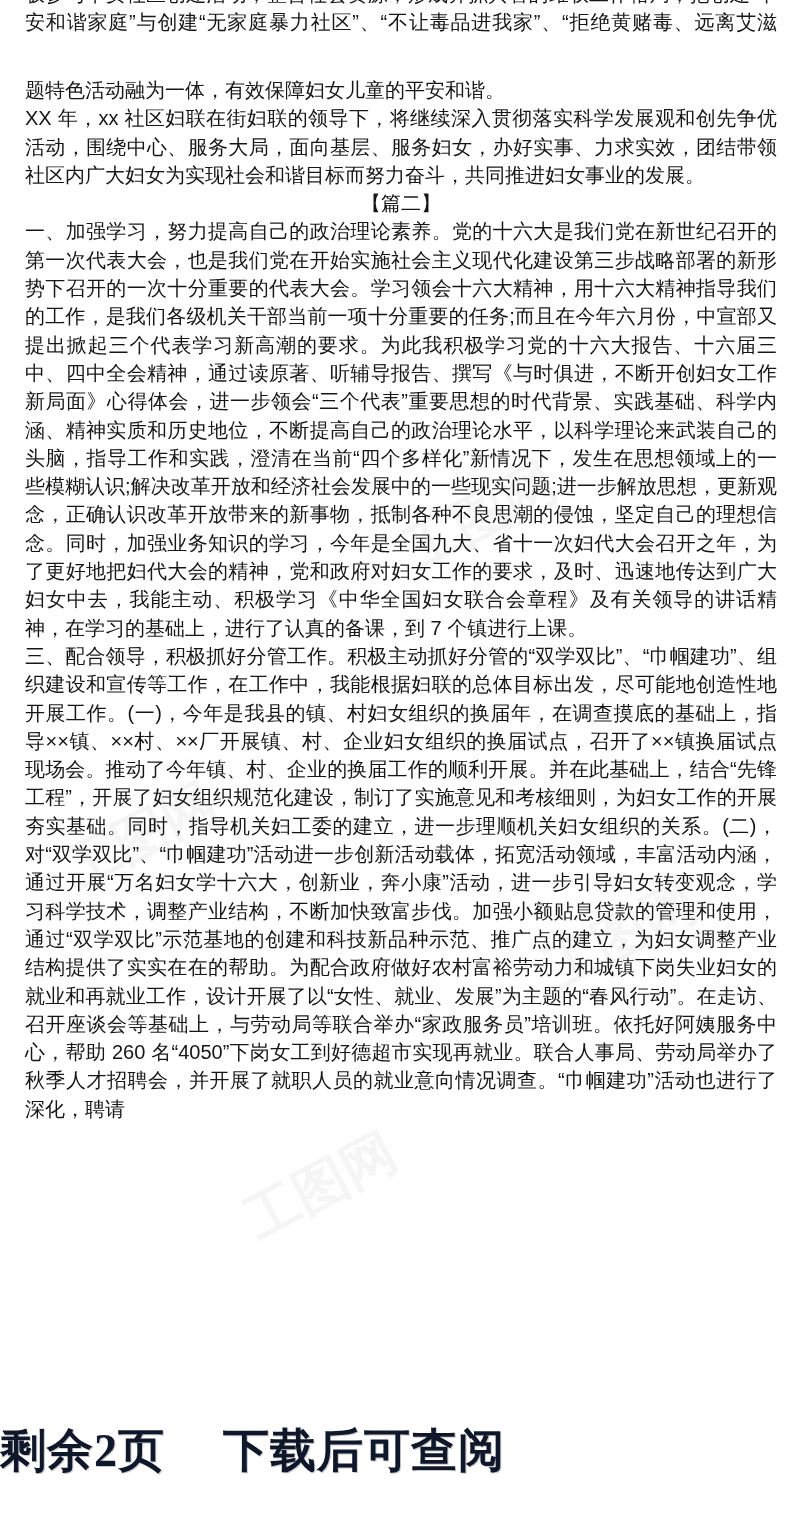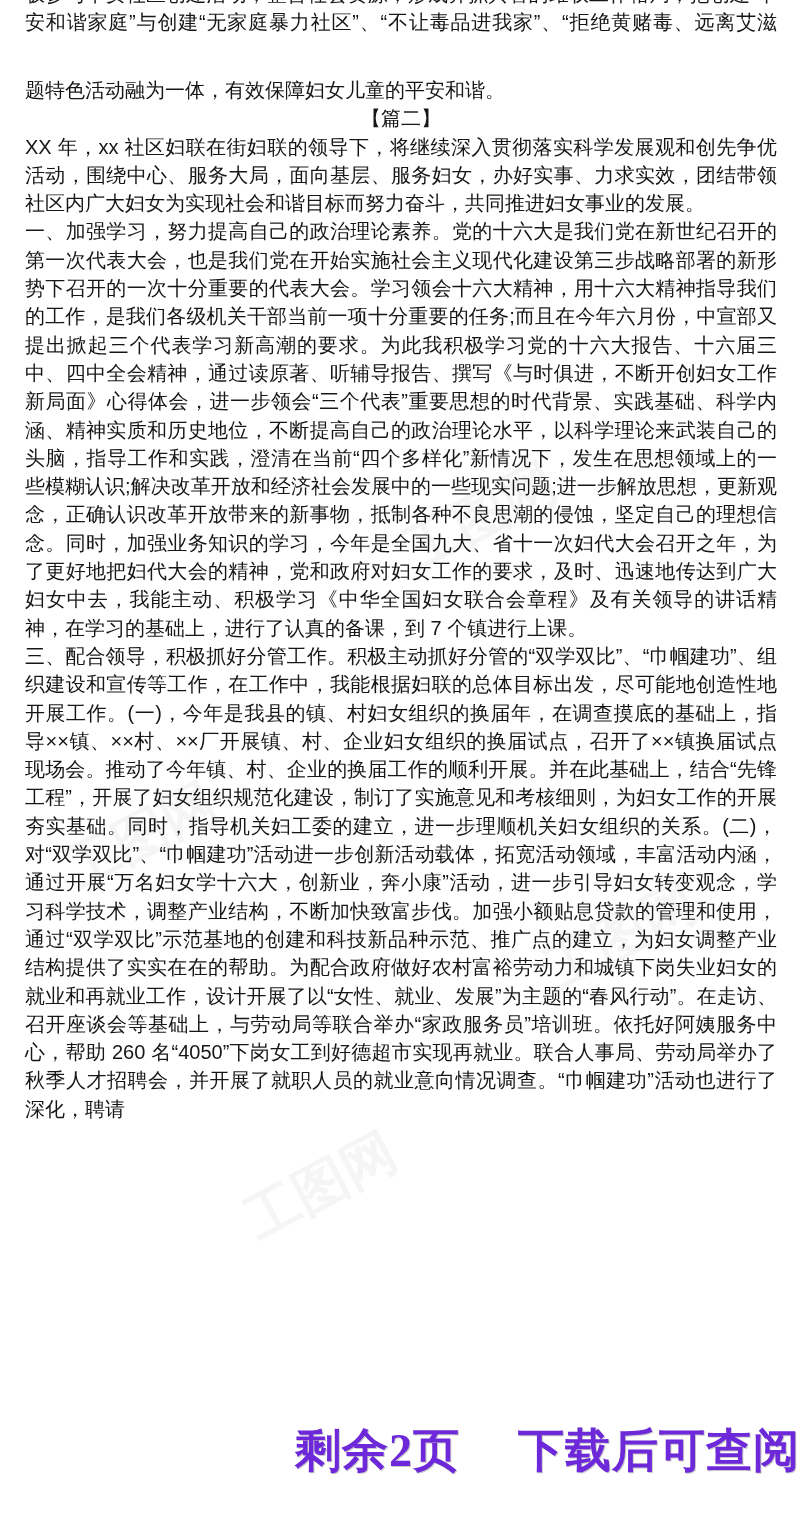--- a/index.html
+++ b/index.html
@@ -20,23 +20,23 @@
     height:28.3px;overflow:hidden;
   }
   .doc-para{text-align:justify;}
   .doc-heading{
     text-align:center;
     -moz-text-align-last:center;
     text-align-last:center;
   }
   .footer-note{
     position:absolute;top:1420px;left:0;width:800px;
-    text-align:right;
+    text-align:left;
     font-family:"Liberation Serif","DejaVu Serif",serif;
-    font-weight:bold;font-size:46px;color:#6d28d9;
+    font-weight:bold;font-size:46px;color:#0f172a;
     text-shadow:1px 1px 0 #c9c9c9;
     letter-spacing:1px;
     white-space:nowrap;
   }
   .footer-note .gap{display:inline-block;width:58px;}
   .wm{
     position:absolute;
     color:rgba(120,120,120,0.07);
     font-size:54px;font-weight:bold;
     transform:rotate(-28deg);
@@ -52,21 +52,21 @@
 <div class="wm" style="left:540px;top:900px;">工图网</div>
 <div class="wm" style="left:240px;top:1150px;">工图网</div>
 
 <div class="doc-block" style="top:-20px;">
   <div class="doc-line">极参与平安社区创建活动，整合社会资源，形成齐抓共管的维权工作格局，把创建“平</div>
   <div class="doc-line">安和谐家庭”与创建“无家庭暴力社区”、“不让毒品进我家”、“拒绝黄赌毒、远离艾滋病”等主</div>
 </div>
 
 <div class="doc-block" style="top:76px;">
   <div class="doc-para">题特色活动融为一体，有效保障妇女儿童的平安和谐。</div>
+  <div class="doc-para">XX 年，xx 社区妇联在街妇联的领导下，将继续深入贯彻落实科学发展观和创先争优活动，围绕中心、服务大局，面向基层、服务妇女，办好实事、力求实效，团结带领社区内广大妇女为实现社会和谐目标而努力奋斗，共同推进妇女事业的发展。</div>
   <div class="doc-para doc-heading">【篇二】</div>
-  <div class="doc-para">XX 年，xx 社区妇联在街妇联的领导下，将继续深入贯彻落实科学发展观和创先争优活动，围绕中心、服务大局，面向基层、服务妇女，办好实事、力求实效，团结带领社区内广大妇女为实现社会和谐目标而努力奋斗，共同推进妇女事业的发展。</div>
   <div class="doc-para">一、加强学习，努力提高自己的政治理论素养。党的十六大是我们党在新世纪召开的第一次代表大会，也是我们党在开始实施社会主义现代化建设第三步战略部署的新形势下召开的一次十分重要的代表大会。学习领会十六大精神，用十六大精神指导我们的工作，是我们各级机关干部当前一项十分重要的任务;而且在今年六月份，中宣部又提出掀起三个代表学习新高潮的要求。为此我积极学习党的十六大报告、十六届三中、四中全会精神，通过读原著、听辅导报告、撰写《与时俱进，不断开创妇女工作新局面》心得体会，进一步领会“三个代表”重要思想的时代背景、实践基础、科学内涵、精神实质和历史地位，不断提高自己的政治理论水平，以科学理论来武装自己的头脑，指导工作和实践，澄清在当前“四个多样化”新情况下，发生在思想领域上的一些模糊认识;解决改革开放和经济社会发展中的一些现实问题;进一步解放思想，更新观念，正确认识改革开放带来的新事物，抵制各种不良思潮的侵蚀，坚定自己的理想信念。同时，加强业务知识的学习，今年是全国九大、省十一次妇代大会召开之年，为了更好地把妇代大会的精神，党和政府对妇女工作的要求，及时、迅速地传达到广大妇女中去，我能主动、积极学习《中华全国妇女联合会章程》及有关领导的讲话精神，在学习的基础上，进行了认真的备课，到 7 个镇进行上课。</div>
   <div class="doc-para">三、配合领导，积极抓好分管工作。积极主动抓好分管的“双学双比”、“巾帼建功”、组织建设和宣传等工作，在工作中，我能根据妇联的总体目标出发，尽可能地创造性地开展工作。(一)，今年是我县的镇、村妇女组织的换届年，在调查摸底的基础上，指导××镇、××村、××厂开展镇、村、企业妇女组织的换届试点，召开了××镇换届试点现场会。推动了今年镇、村、企业的换届工作的顺利开展。并在此基础上，结合“先锋工程”，开展了妇女组织规范化建设，制订了实施意见和考核细则，为妇女工作的开展夯实基础。同时，指导机关妇工委的建立，进一步理顺机关妇女组织的关系。(二)，对“双学双比”、“巾帼建功”活动进一步创新活动载体，拓宽活动领域，丰富活动内涵，通过开展“万名妇女学十六大，创新业，奔小康”活动，进一步引导妇女转变观念，学习科学技术，调整产业结构，不断加快致富步伐。加强小额贴息贷款的管理和使用，通过“双学双比”示范基地的创建和科技新品种示范、推广点的建立，为妇女调整产业结构提供了实实在在的帮助。为配合政府做好农村富裕劳动力和城镇下岗失业妇女的就业和再就业工作，设计开展了以“女性、就业、发展”为主题的“春风行动”。在走访、召开座谈会等基础上，与劳动局等联合举办“家政服务员”培训班。依托好阿姨服务中心，帮助 260 名“4050”下岗女工到好德超市实现再就业。联合人事局、劳动局举办了秋季人才招聘会，并开展了就职人员的就业意向情况调查。“巾帼建功”活动也进行了深化，聘请</div>
 </div>
 
 <div class="footer-note">
   <span>剩余2页</span><span class="gap"></span><span>下载后可查阅</span>
 </div>
 
 </body></html>

